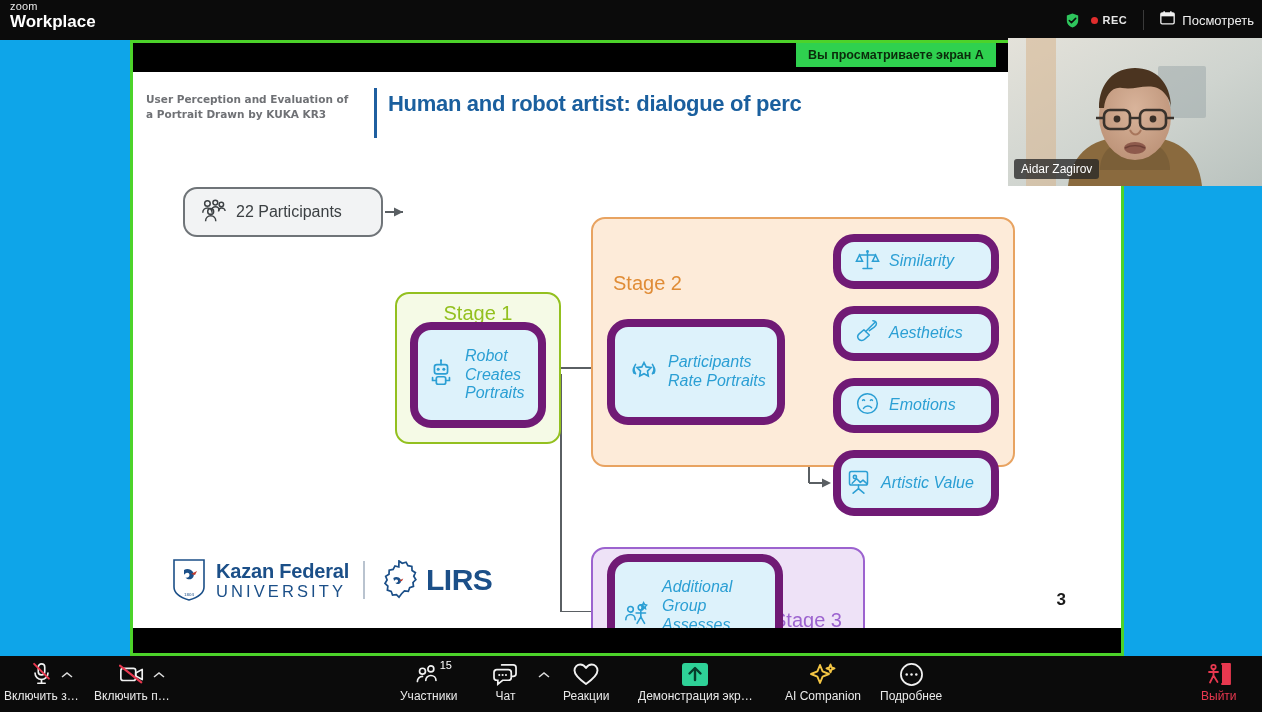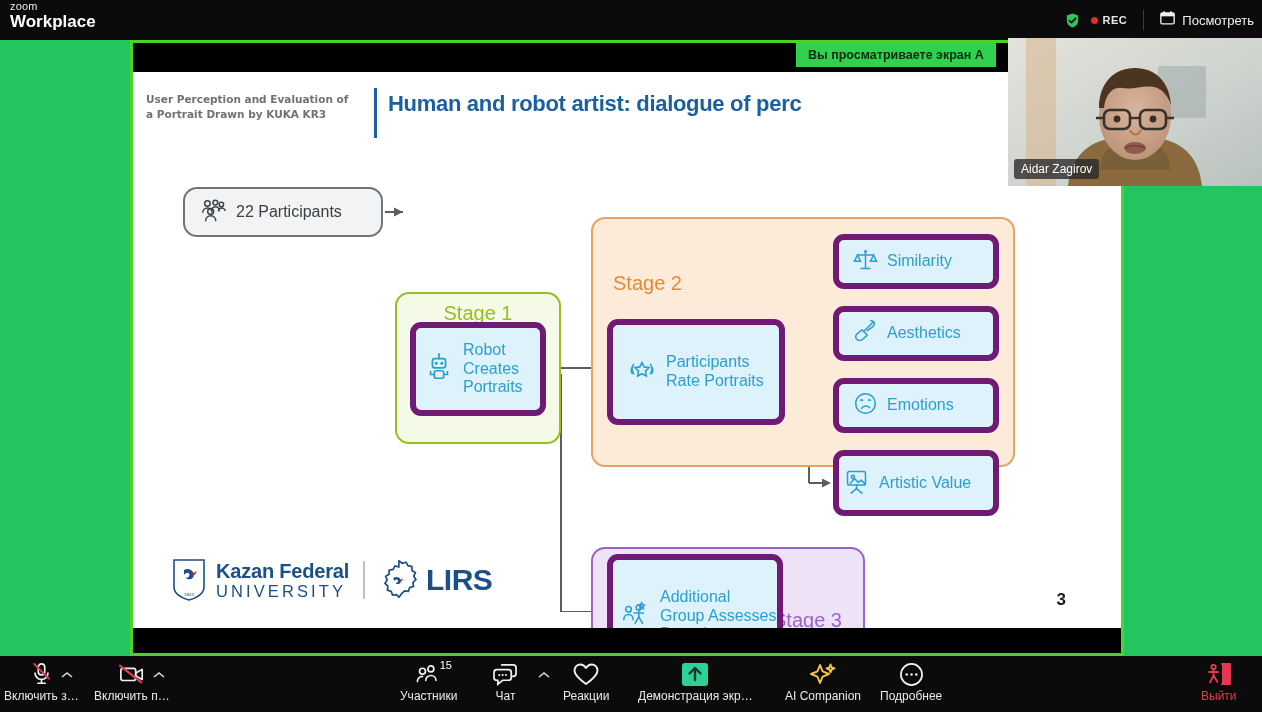--- a/index.html
+++ b/index.html
@@ -2,21 +2,21 @@
 <html><head>
 <meta charset="utf-8">
 <style>
   * { box-sizing: border-box; margin: 0; padding: 0; }
   html, body {
     width: 1262px; height: 712px;
     background: #000;
     font-family: "Liberation Sans", sans-serif;
     overflow: hidden;
   }
-  #app { position: relative; width: 1262px; height: 712px; background: #22c55e; }
+  #app { position: relative; width: 1262px; height: 712px; background: #0ea5e9; }
 
   
   .topbar {
     position: absolute; left: 0; top: 0; width: 1262px; height: 40px;
     background: #0b0b0b; color: #fff;
   }
   .zoom-logo { position: absolute; left: 10px; top: 1px; line-height: 1.0; }
   .zoom-logo .z1 { font-size: 11px; letter-spacing: .2px; color: #e8e8e8; display: block; }
   .zoom-logo .z2 { font-size: 17px; font-weight: bold; color: #fff; display: block; margin-top: 1px;}
 
@@ -86,25 +86,25 @@
   .g-stage3 { left: 458px; top: 405px; width: 274px; height: 137px;
               background: #eee2f7; border: 2px solid #9c63cf; }
 
   .g-label { position: absolute; font-size: 20px; }
   .g-label-1 { left: 262px; top: 160px; width: 166px; text-align: center; color: #93c01f; }
   .g-label-2 { left: 480px; top: 130px; color: #e08c36; }
   .g-label-3 { left: 640px; top: 467px; color: #9c63cf; }
 
   
   .blue {
-    background: #ddf2fb; border: 6px solid #701a75; border-radius: 11px;
+    background: #ddf2fb; border: 8px solid #701a75; border-radius: 21px; font-style: italic;
   }
   .blue .txt { color: #2b9fd4; font-size: 16px; }
 
-  .n-robot { left: 277px; top: 180px; width: 136px; height: 94px; padding-left: 8px; }
+  .n-robot { left: 277px; top: 180px; width: 136px; height: 106px; padding-left: 8px; }
   .n-rate  { left: 474px; top: 177px; width: 178px; height: 106px; padding-left: 14px; }
   .n-extra { left: 474px; top: 412px; width: 176px; height: 124px; padding-left: 8px; }
 
   .n-sim  { left: 700px; top: 92px;  width: 166px; height: 55px; padding-left: 14px; }
   .n-aes  { left: 700px; top: 164px; width: 166px; height: 55px; padding-left: 14px; }
   .n-emo  { left: 700px; top: 236px; width: 166px; height: 55px; padding-left: 14px; }
   .n-art  { left: 700px; top: 308px; width: 166px; height: 66px; padding-left: 4px; }
 
   .ico { flex: 0 0 auto; display: block; }
 

